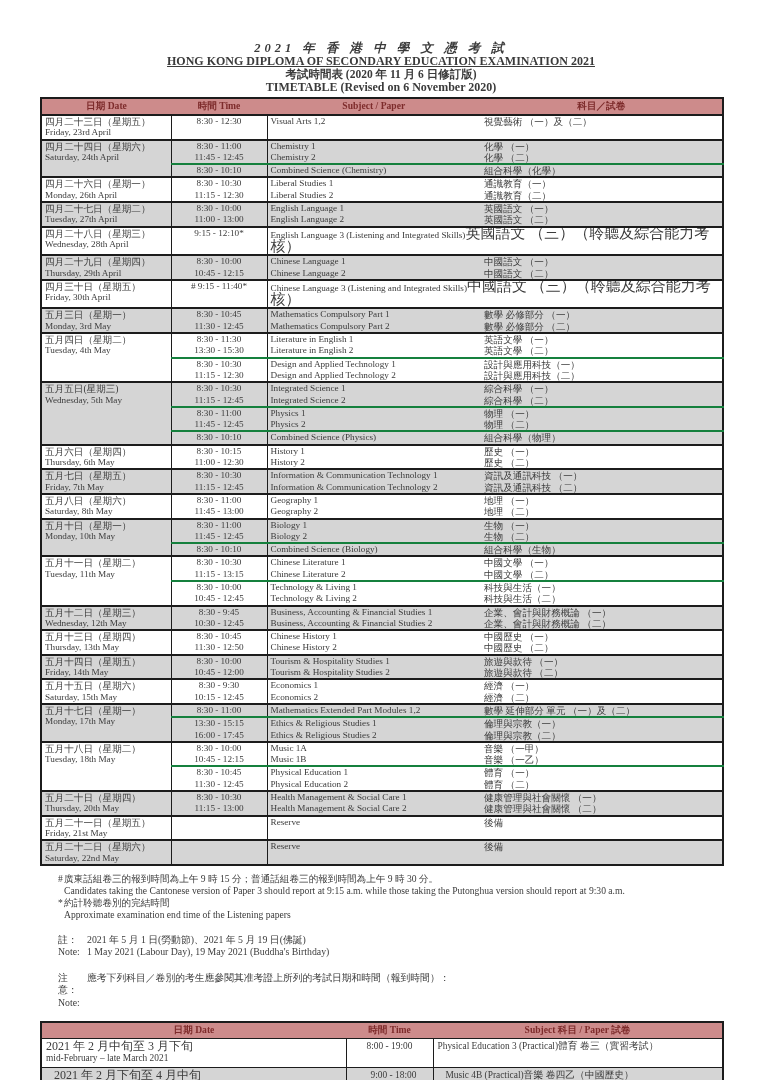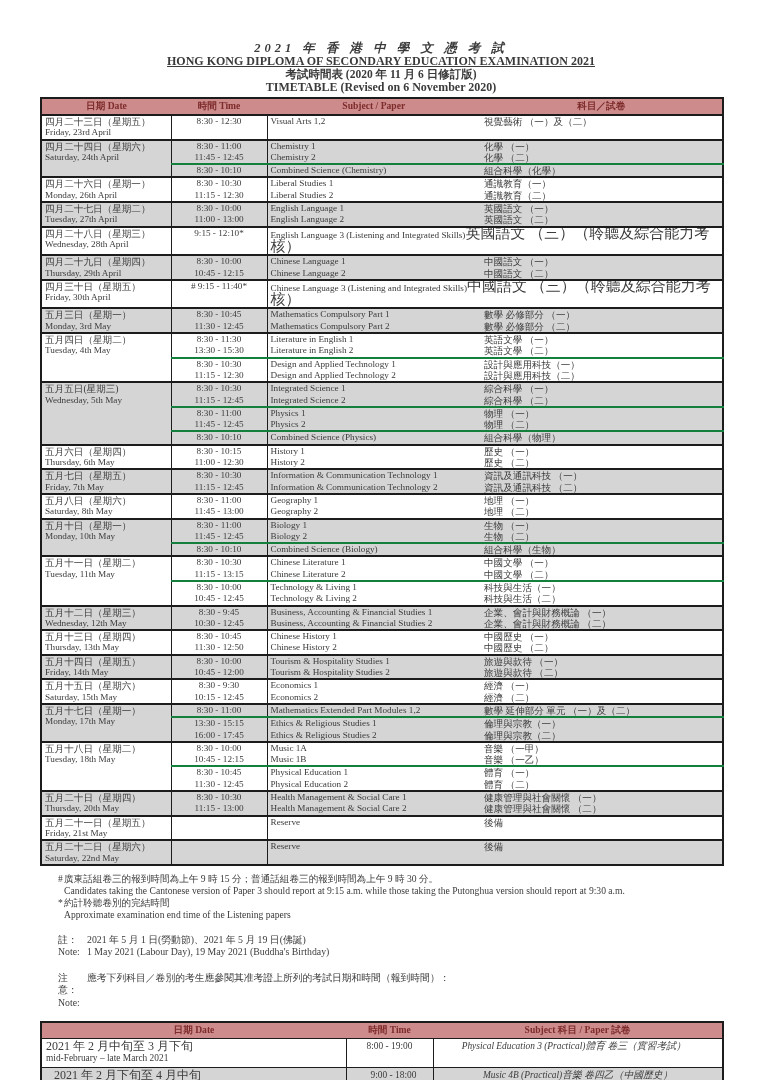--- a/index.html
+++ b/index.html
@@ -47,21 +47,21 @@
 
   
   table.practical{width:682px;border:2px solid #1c1c1c;font-size:9.4px;margin-top:12px;}
   table.practical th{background:#cd8b8b;color:#7d2b2b;font-weight:bold;
       font-size:9.6px;height:15px;border-bottom:1.5px solid #1c1c1c;padding:0;}
   table.practical td{vertical-align:top;padding:1px 4px;line-height:12px;height:26px;}
   table.practical tr.rshade td{background:#d5d5d5;}
   table.practical tr.rsplit td{border-top:1.5px solid #1c1c1c;padding-left:12px;}
   .p-date{border-right:1.5px solid #1c1c1c;}
   .p-time{border-right:1.5px solid #1c1c1c;text-align:center;}
-  .p-sub{display:flex;justify-content:center;padding-right:8px;font-style:italic;}
+  .p-sub{display:flex;justify-content:flex-start;padding-right:8px;}
   .p-sub .pzh{font-size:9.8px;}
   .p-date .pzh{font-size:12px;display:block;}
 </style>
 </head>
 <body>
 
 <div class="page">
 
   <div class="title-block">
     <div class="title-line t-zh1">2021 年 香 港 中 學 文 憑 考 試</div>

